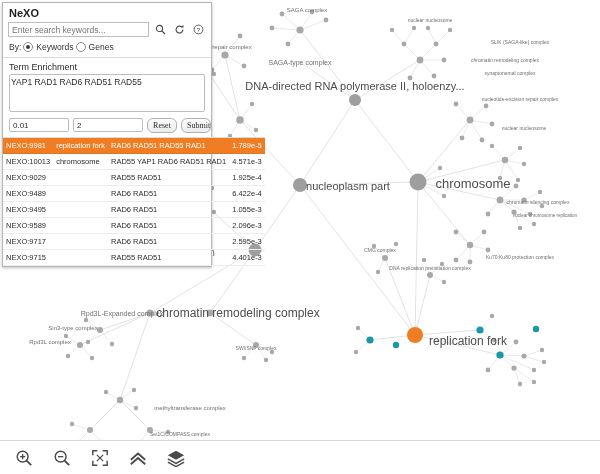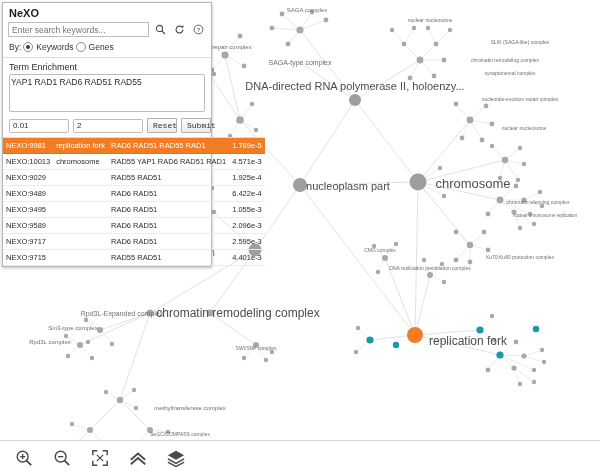--- a/index.html
+++ b/index.html
@@ -151,44 +151,44 @@
     border-radius: 2px;
     font-size: 8.5px;
     font-family: "Liberation Sans", sans-serif;
     padding: 2px 1px;
     color: #2b2b2b;
     resize: none;
     box-sizing: border-box;
   }
   .params-row {
     display: flex;
-    align-items: center;
+    align-items: flex-start;
     gap: 4px;
     padding: 0 6px 4px 6px;
   }
   .param-input {
     height: 14px;
     border: 1px solid #bdbdbd;
     border-radius: 2px;
     font-size: 8px;
     font-family: "Liberation Sans", sans-serif;
     padding: 0 3px;
     color: #2b2b2b;
     box-sizing: border-box;
   }
   #pvalue-input { width: 60px; }
   #count-input { width: 70px; }
   .btn {
     height: 15px;
     min-width: 30px;
     border: 1px solid #b0b0b0;
-    border-radius: 1px;
+    border-radius: 6px;
     background: linear-gradient(#fdfdfd, #ececec);
     font-size: 8px;
-    font-family: Liberation Mono, monospace;
+    font-family: Liberation Serif, serif;
     color: #2b2b2b;
     cursor: pointer;
     padding: 0 5px;
     line-height: 13px;
   }
   
   #results-table {
     width: 100%;
     border-collapse: collapse;
     font-size: 7.5px;

